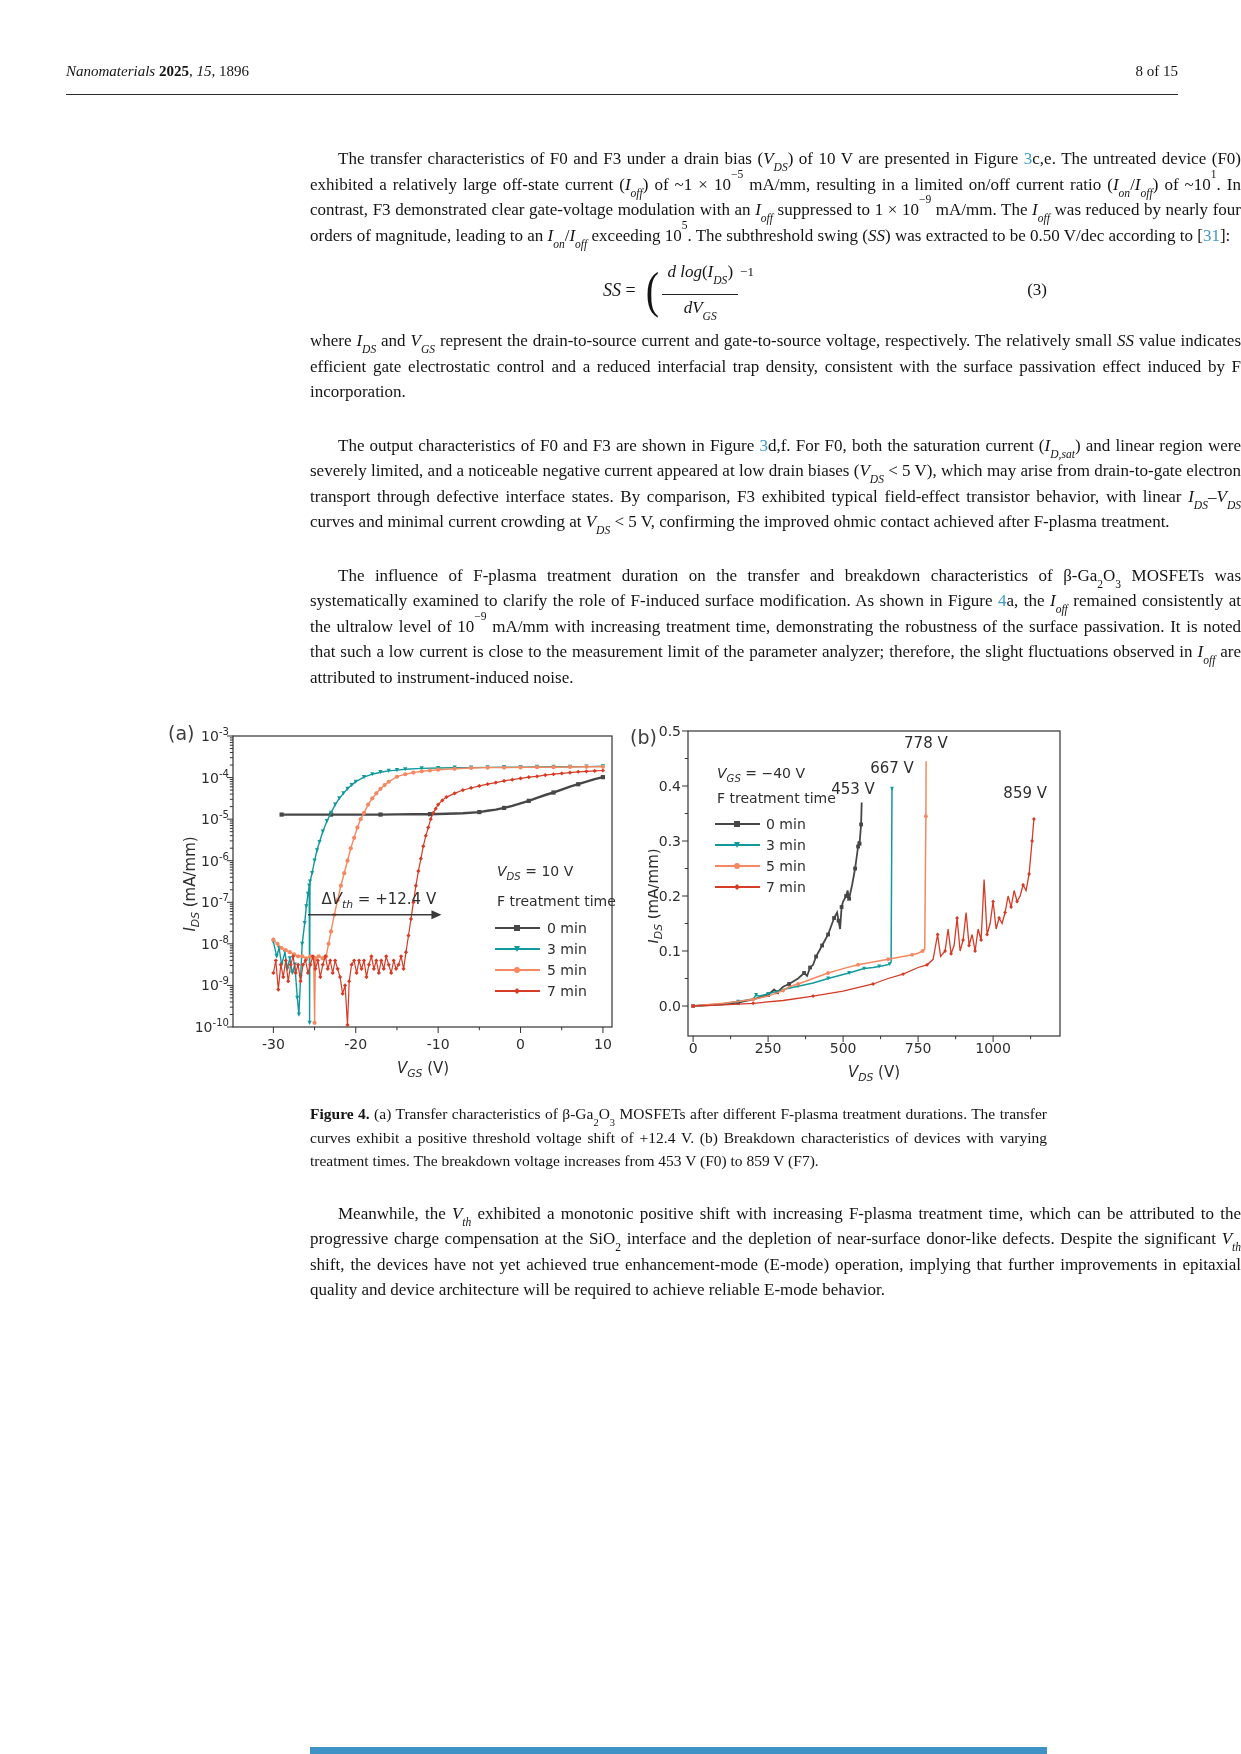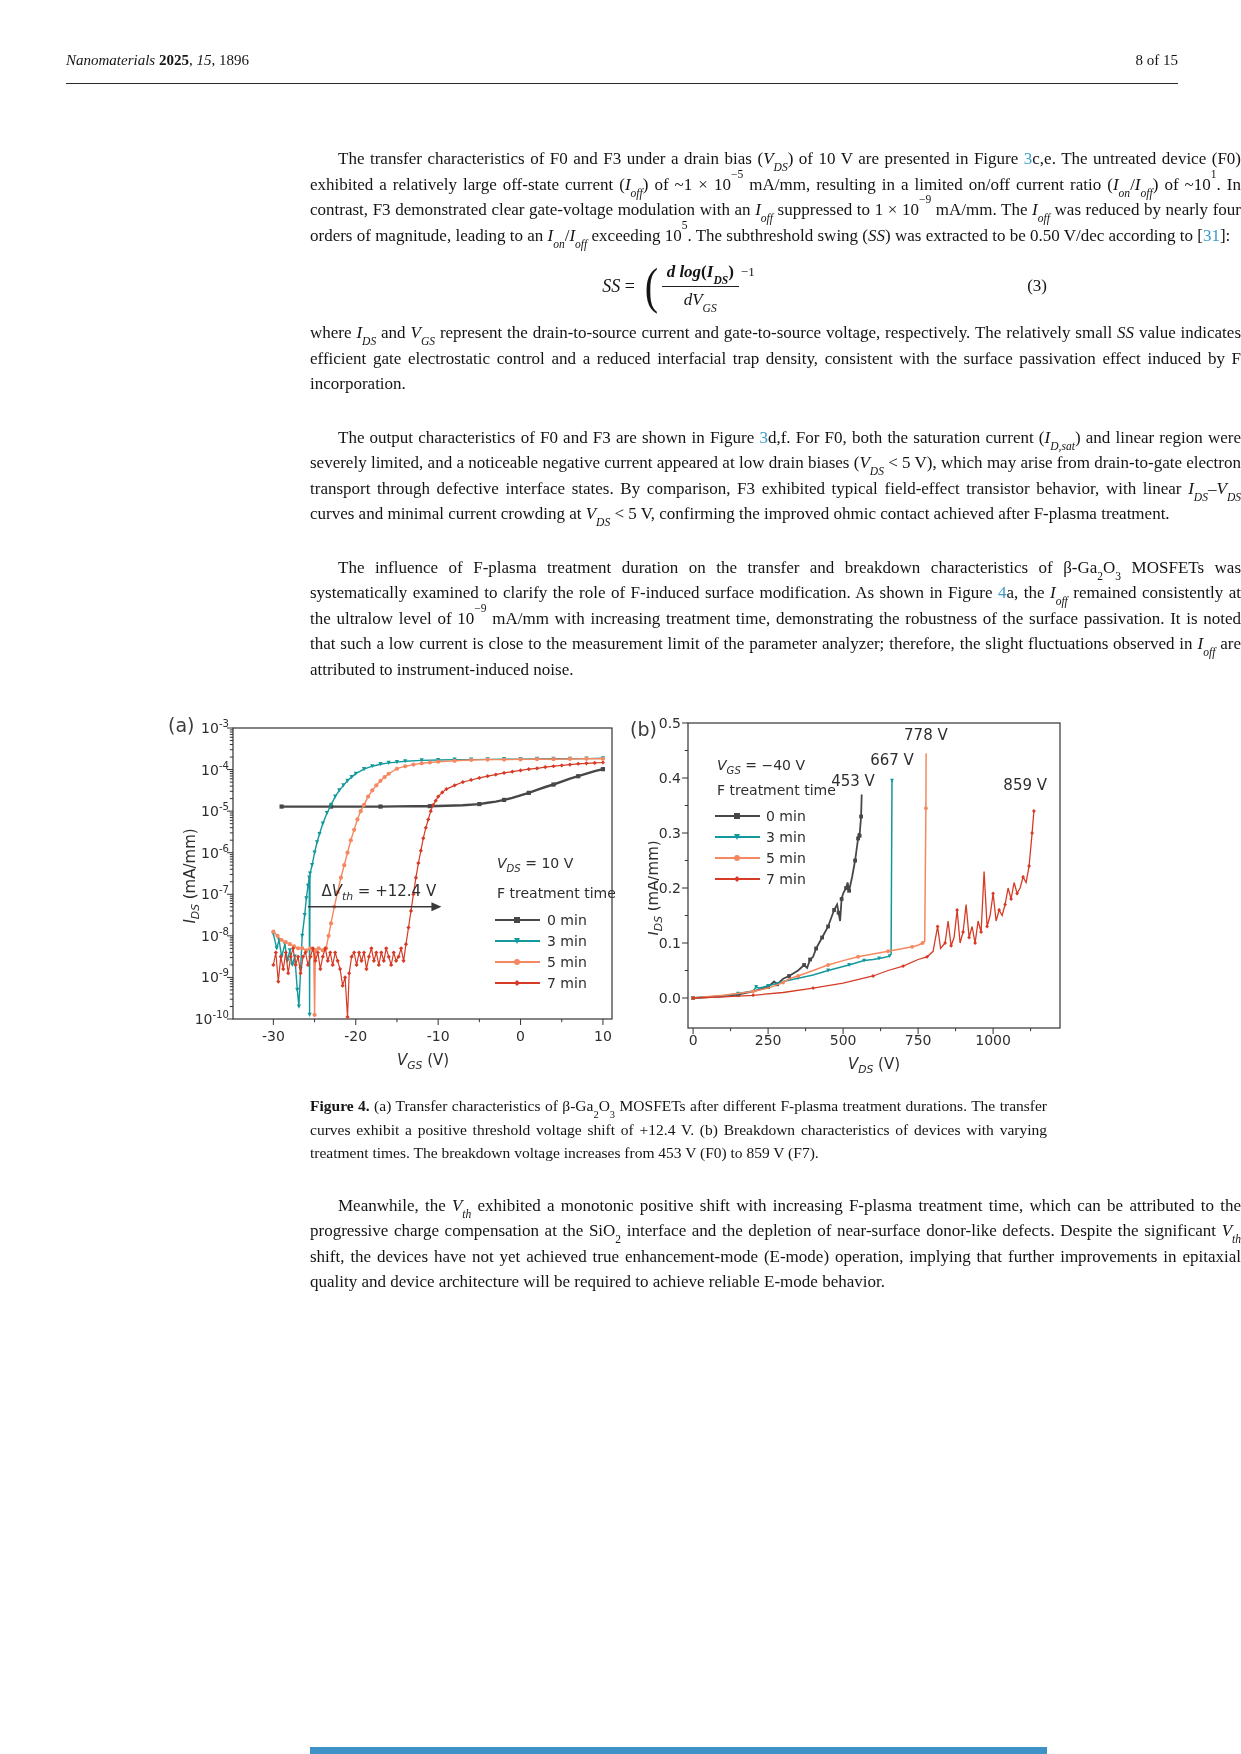--- a/index.html
+++ b/index.html
@@ -1,33 +1,33 @@
 <!DOCTYPE html>
 <html><head>
 <meta charset="utf-8">
 <style>
   html,body{margin:0;padding:0;background:#888;}
   .page{position:relative;width:1241px;height:1754px;background:#ffffff;overflow:hidden;
         font-family:"Liberation Serif",serif;color:#141414;}
-  .header{position:absolute;left:66px;top:52px;width:1112px;display:flex;justify-content:space-between;
+  .header{position:absolute;left:66px;top:63px;width:1112px;display:flex;justify-content:space-between;
           font-size:15px;padding-bottom:14px;border-bottom:1px solid #2b2b2b;}
   .content{position:absolute;left:0;top:118px;width:1241px;}
   .para{font-size:17px;line-height:25.5px;text-align:justify;margin:0 0 0 310px;}
   .para.indent{text-indent:28px;margin-top:28px;}
   .para i, .caption i{font-style:italic;}
   .para sub,.para sup,.caption sub,.caption sup{font-size:68%;line-height:0;position:relative;}
   .para sub,.caption sub{top:0.25em;font-style:inherit;}
   .para sup,.caption sup{top:-0.45em;}
   .para a,.caption a{color:#3d9ac9;text-decoration:none;}
   .eqwrap{position:relative;margin:14px 0 10px 310px;width:737px;text-align:center;}
   .eq{display:inline-flex;align-items:center;font-size:18px;}
   .eq .lhs{margin-right:8px;text-align:center;}
   .eq .paren{font-size:50px;font-weight:300;line-height:0.85;transform:scaleX(0.8);}
   .eq .frac{display:inline-flex;flex-direction:column;text-align:center;font-size:17px;margin:0 2px;}
-  .eq .fnum{padding:0 5px 4px;border-bottom:1.4px solid #222;font-weight:bold;}
+  .eq .fnum{padding:0 5px 12px;border-bottom:1.4px solid #222;}
   .eq .fden{padding-top:3px;}
   .eq .fnum i,.eq .fden i{font-style:italic;}
   .eq .fnum sub,.eq .fden sub{font-size:68%;line-height:0;position:relative;top:0.25em;}
   .eq .eqexp{font-size:13px;align-self:flex-start;margin-top:2px;}
   .eqnum{position:absolute;right:0;top:50%;transform:translateY(-50%);font-size:17px;}
   .figure{position:relative;margin:26px 0 0 165px;width:920px;height:370px;}
   .figure svg{position:absolute;top:0;}
   .plabel{position:absolute;font-family:"DejaVu Sans",sans-serif;font-size:19px;color:#3c3c3c;}
   .caption{font-size:15.5px;line-height:23.5px;text-align:justify;margin:16px 0 0 310px;width:737px;}
   .p5{margin-top:34px;}

